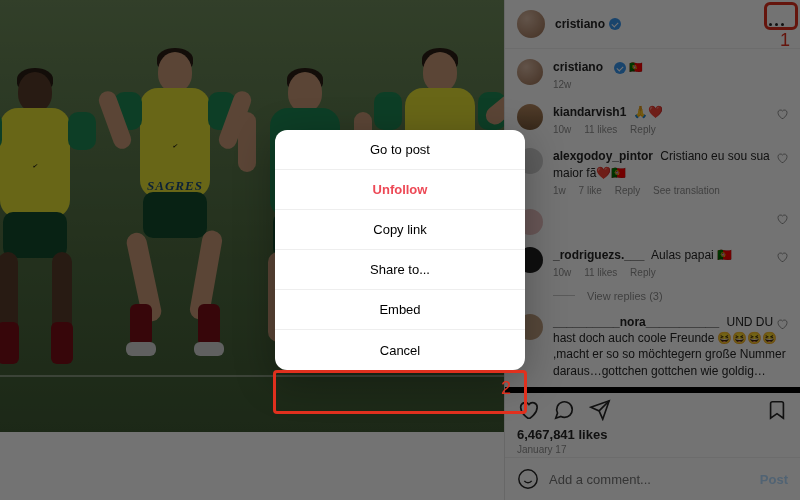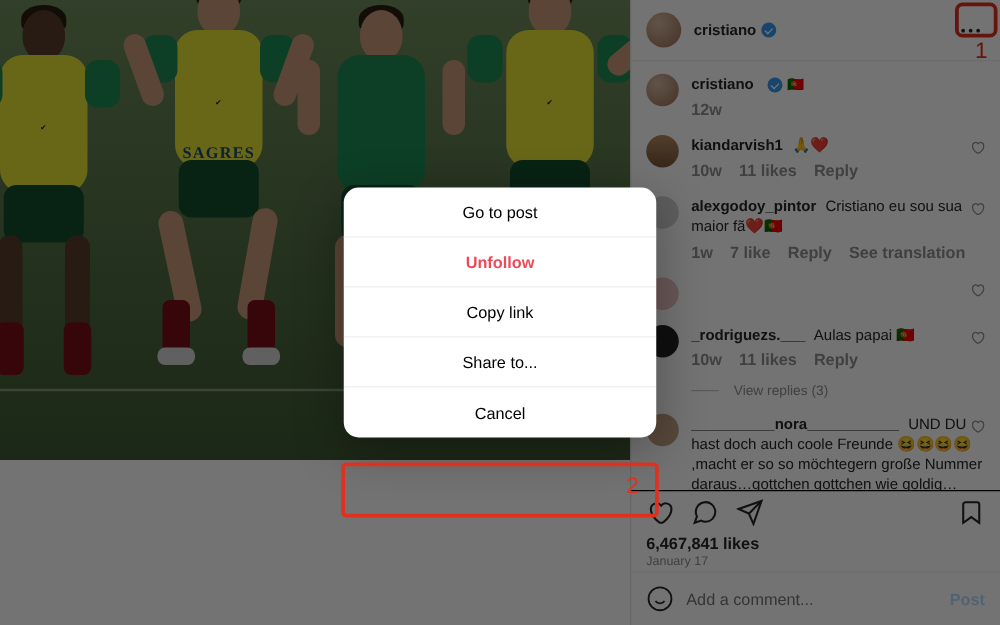--- a/index.html
+++ b/index.html
@@ -1,20 +1,20 @@
 <!DOCTYPE html>
 <html><head>
 <meta charset="utf-8">
 <style>
   * { box-sizing: border-box; margin: 0; padding: 0; }
   html, body { width: 800px; height: 500px; overflow: hidden; font-family: -apple-system, Helvetica, Arial, sans-serif; background: #fff; }
   .root { display: flex; width: 800px; height: 500px; position: relative; }
 
   
-  .photo { flex: 0 0 504px; height: 368px; position: relative; overflow: hidden; background: linear-gradient(#5a7a4a,#4c6a3d); }
+  .photo { flex: 0 0 504px; height: 432px; position: relative; overflow: hidden; background: linear-gradient(#5a7a4a,#4c6a3d); font-style: italic; }
   .sky { position:absolute; inset:0; background: linear-gradient(#6f8c5c 0%, #4f6c41 60%, #3f5a34 100%); }
   .pitchline { position:absolute; left:0; right:0; bottom:55px; height:2px; background:rgba(255,255,255,.35);}
   .player { position:absolute; bottom:0; }
   .head { width:34px; height:40px; border-radius:50% 50% 45% 45%; background:#c99a78; position:absolute; top:0; left:50%; transform:translateX(-50%);}
   .hair { position:absolute; top:-4px; left:50%; transform:translateX(-50%); width:36px; height:22px; border-radius:50% 50% 30% 30%; background:#2a1d15;}
   .torso { width:70px; height:110px; border-radius:18px; background:#e6e233; position:absolute; top:36px; left:50%; transform:translateX(-50%);}
   .torso.green { background:#1e8a54; }
   .sleeve { position:absolute; top:40px; width:28px; height:38px; border-radius:10px; background:#1e8a54;}
   .sleeve.l { left:-6px;} .sleeve.r { right:-6px;}
   .arm { position:absolute; width:18px; height:60px; border-radius:10px; background:#c99a78;}
@@ -41,29 +41,29 @@
   .dots { margin-left:auto; width:24px; height:24px; display:flex; align-items:center; justify-content:center; cursor:pointer;}
   .dots span{width:3px;height:3px;border-radius:50%;background:#262626;margin:0 1.5px;}
   .annot1 { position:absolute; top:2px; right:2px; width:34px; height:28px; border:3px solid #e0301e; border-radius:6px; pointer-events:none;}
   .annot1-label{ position:absolute; top:30px; right:10px; color:#e0301e; font-size:18px; font-weight:400;}
 
   .comments { flex:1 1 auto; overflow:hidden; padding:4px 0;}
   .crow { display:flex; padding:6px 12px; position:relative;}
   .cav { width:26px; height:26px; border-radius:50%; flex:0 0 auto; background:#ccc;}
   .cbody { margin-left:10px; flex:1 1 auto; line-height:1.35;}
   .cname { font-weight:600; margin-right:4px;}
-  .cmeta { color:#8e8e8e; font-size:13px; margin-top:3px;font-weight:bold;}
+  .cmeta { color:#8e8e8e; font-size:10px; margin-top:3px;}
   .cmeta span{ margin-right:10px;}
   .heart { position:absolute; right:12px; top:10px; width:12px; height:12px;}
   .heart svg{width:12px;height:12px;stroke:#8e8e8e;fill:none;stroke-width:2;}
   .vreplies { color:#8e8e8e; font-size:11px; margin:4px 0 6px 48px; display:flex; align-items:center;}
   .vreplies::before{content:"";display:inline-block;width:22px;height:1px;background:#c7c7c7;margin-right:12px;}
   .flag{font-size:11px;}
 
-  .actions { border-top:1px solid #000000; padding:6px 12px 2px;}
+  .actions { border-top:6px solid #000000; padding:6px 12px 2px;}
   .arow { display:flex; align-items:center; gap:14px;}
   .aicon { width:22px; height:22px; }
   .aicon svg{width:22px;height:22px;stroke:#262626;fill:none;stroke-width:1.8;}
   .save { margin-left:auto;}
   .likes { font-weight:600; margin-top:6px; font-size:13px;}
   .date { color:#8e8e8e; font-size:10px; margin-top:2px;}
   .addc { border-top:1px solid #efefef; padding:10px 12px; color:#8e8e8e; display:flex; align-items:center;}
   .addc .smile{width:22px;height:22px;margin-right:10px;}
   .addc .smile svg{width:22px;height:22px;stroke:#262626;fill:none;stroke-width:1.6;}
   .addc input{border:none;outline:none;flex:1;font-size:13px;color:#000000;}
@@ -280,20 +280,21 @@
       <span class="post">Post</span>
     </div>
   </div>
 
   <div class="scrim"></div>
   <div class="modal">
     <div class="mitem">Go to post</div>
     <div class="mitem danger">Unfollow</div>
     <div class="mitem">Copy link</div>
     <div class="mitem">Share to...</div>
+    <div class="mitem">Embed</div>
     <div class="mitem">Cancel</div>
   </div>
   <div class="annot2">
     <div class="annot2-box"></div>
     <div class="annot2-label">2</div>
   </div>
 
 </div>
 
 </body></html>

